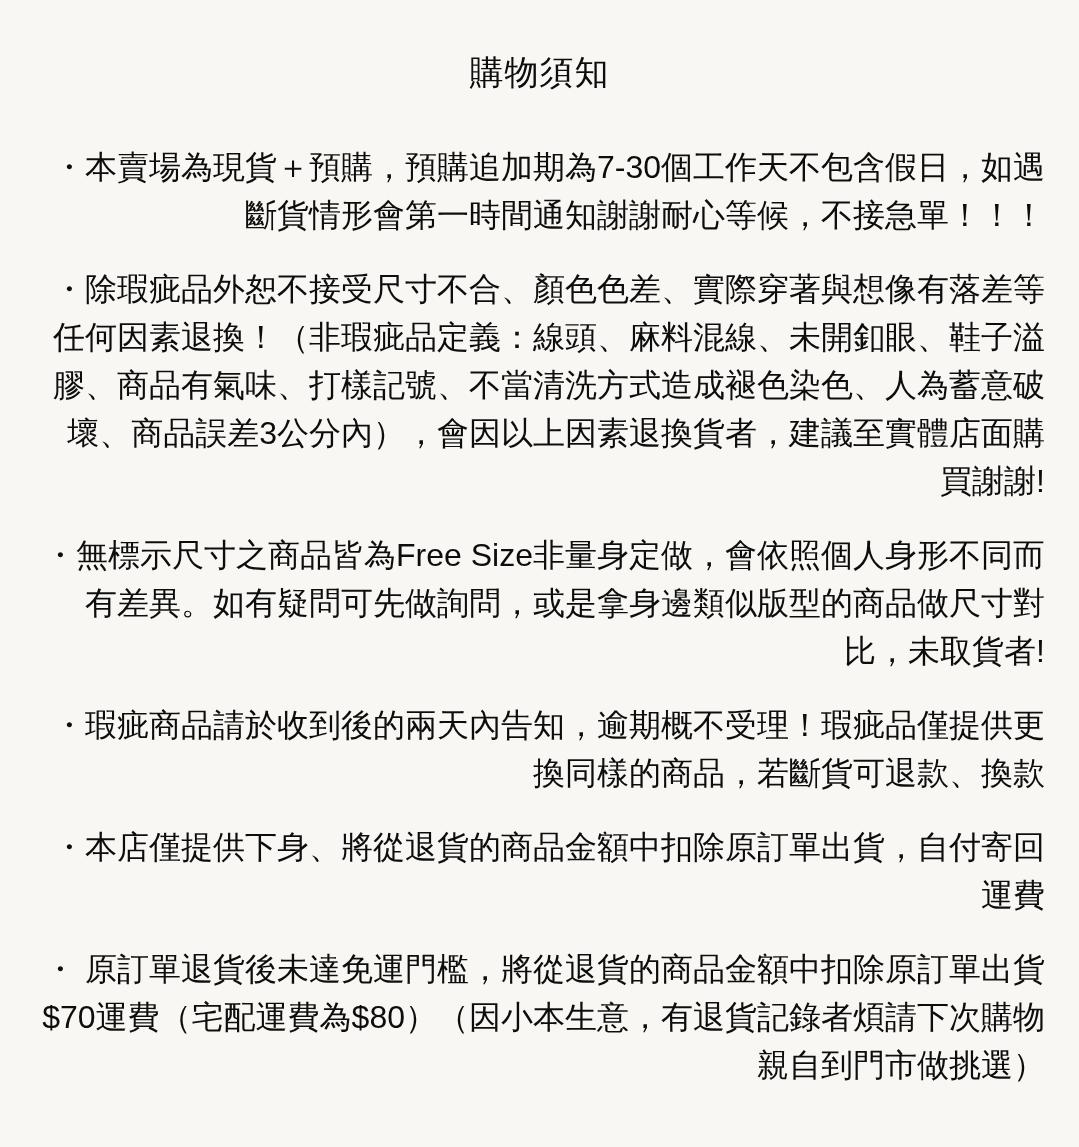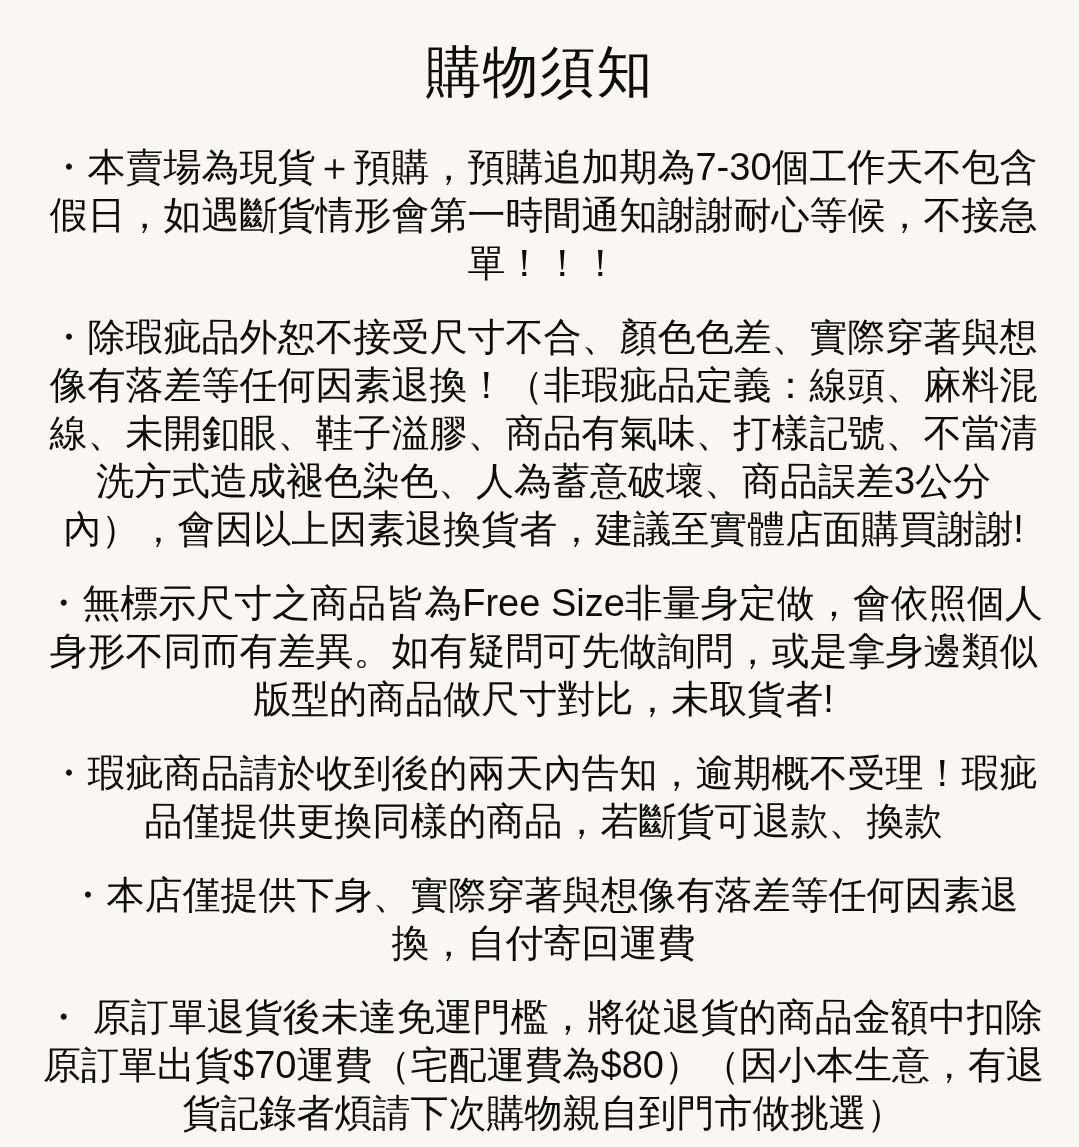--- a/index.html
+++ b/index.html
@@ -12,48 +12,48 @@
     width: 1079px;
     height: 1147px;
     box-sizing: border-box;
     background: #f8f7f3;
     color: #0d0d0d;
     font-family: "Liberation Sans", sans-serif;
     padding: 36px 34px 0 34px;
     overflow: hidden;
   }
   .notice-title {
-    font-size: 56px;
+    font-size: 34px;
     font-weight: 400;
     line-height: 52px;
     text-align: center;
     margin: 10px 0 45px 0;
     letter-spacing: 1px;
   }
   .notice-paragraph {
-    font-size: 38px;
+    font-size: 32px;
     font-weight: 400;
     line-height: 48px;
     margin: 0 0 26px 8px;
-    text-align: center;
+    text-align: right;
     word-break: normal;
     overflow-wrap: break-word;
   }
 </style>
 </head>
 <body>
 
 <div class="notice-page">
   <h1 class="notice-title">購物須知</h1>
 
   <p class="notice-paragraph">・本賣場為現貨＋預購，預購追加期為7-30個工作天不包含假日，如遇斷貨情形會第一時間通知謝謝耐心等候，不接急單！！！</p>
 
   <p class="notice-paragraph">・除瑕疵品外恕不接受尺寸不合、顏色色差、實際穿著與想像有落差等任何因素退換！（非瑕疵品定義：線頭、麻料混線、未開釦眼、鞋子溢膠、商品有氣味、打樣記號、不當清洗方式造成褪色染色、人為蓄意破壞、商品誤差3公分內），會因以上因素退換貨者，建議至實體店面購買謝謝!</p>
 
   <p class="notice-paragraph">・無標示尺寸之商品皆為Free Size非量身定做，會依照個人身形不同而有差異。如有疑問可先做詢問，或是拿身邊類似版型的商品做尺寸對比，未取貨者!</p>
 
   <p class="notice-paragraph">・瑕疵商品請於收到後的兩天內告知，逾期概不受理！瑕疵品僅提供更換同樣的商品，若斷貨可退款、換款</p>
 
-  <p class="notice-paragraph">・本店僅提供下身、實際穿著與想像有落差等任何因素退換，自付寄回運費</p>
+  <p class="notice-paragraph">・本店僅提供下身、將從退貨的商品金額中扣除原訂單出貨，自付寄回運費</p>
 
   <p class="notice-paragraph">・ 原訂單退貨後未達免運門檻，將從退貨的商品金額中扣除原訂單出貨$70運費（宅配運費為$80）（因小本生意，有退貨記錄者煩請下次購物親自到門市做挑選）</p>
 
 </div>
 
 </body></html>

